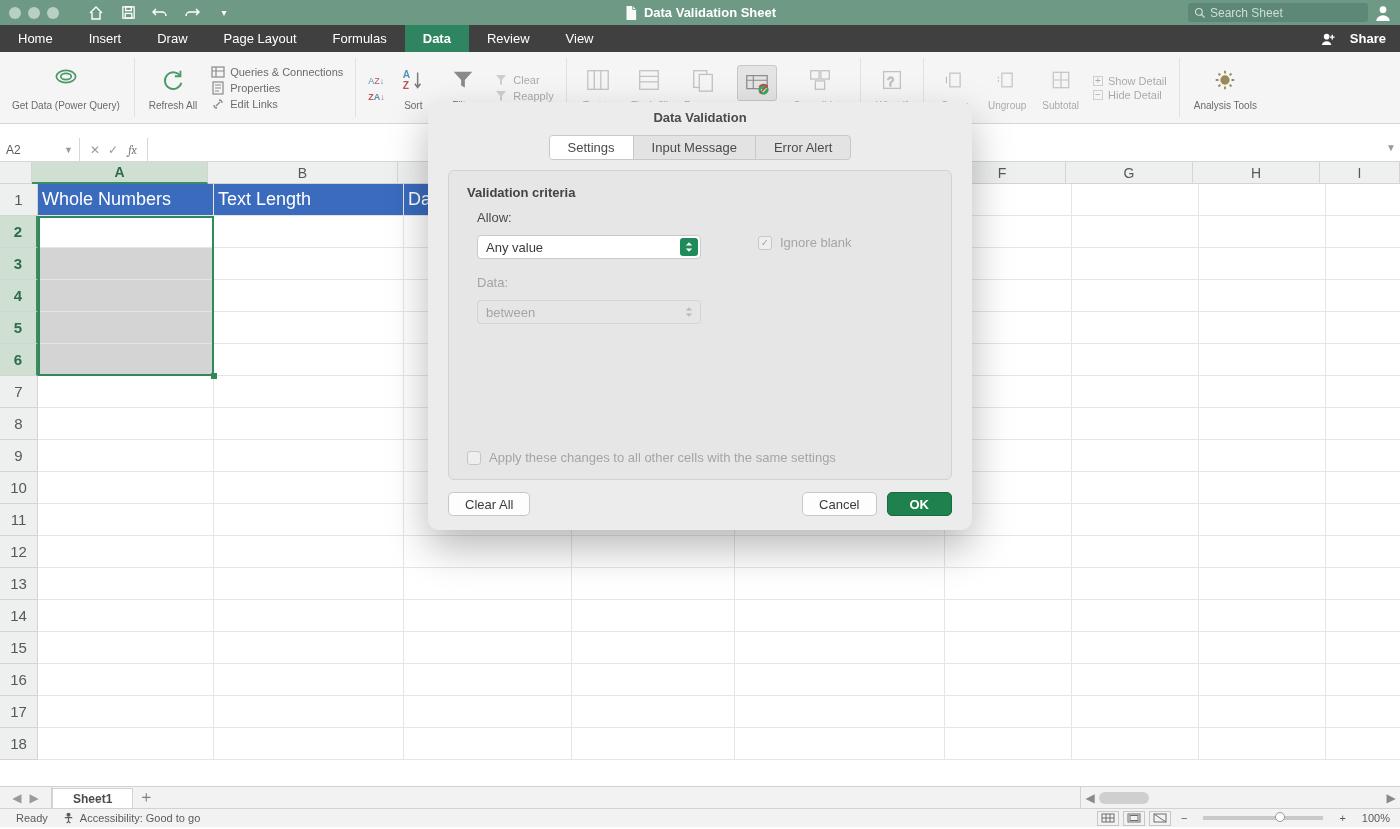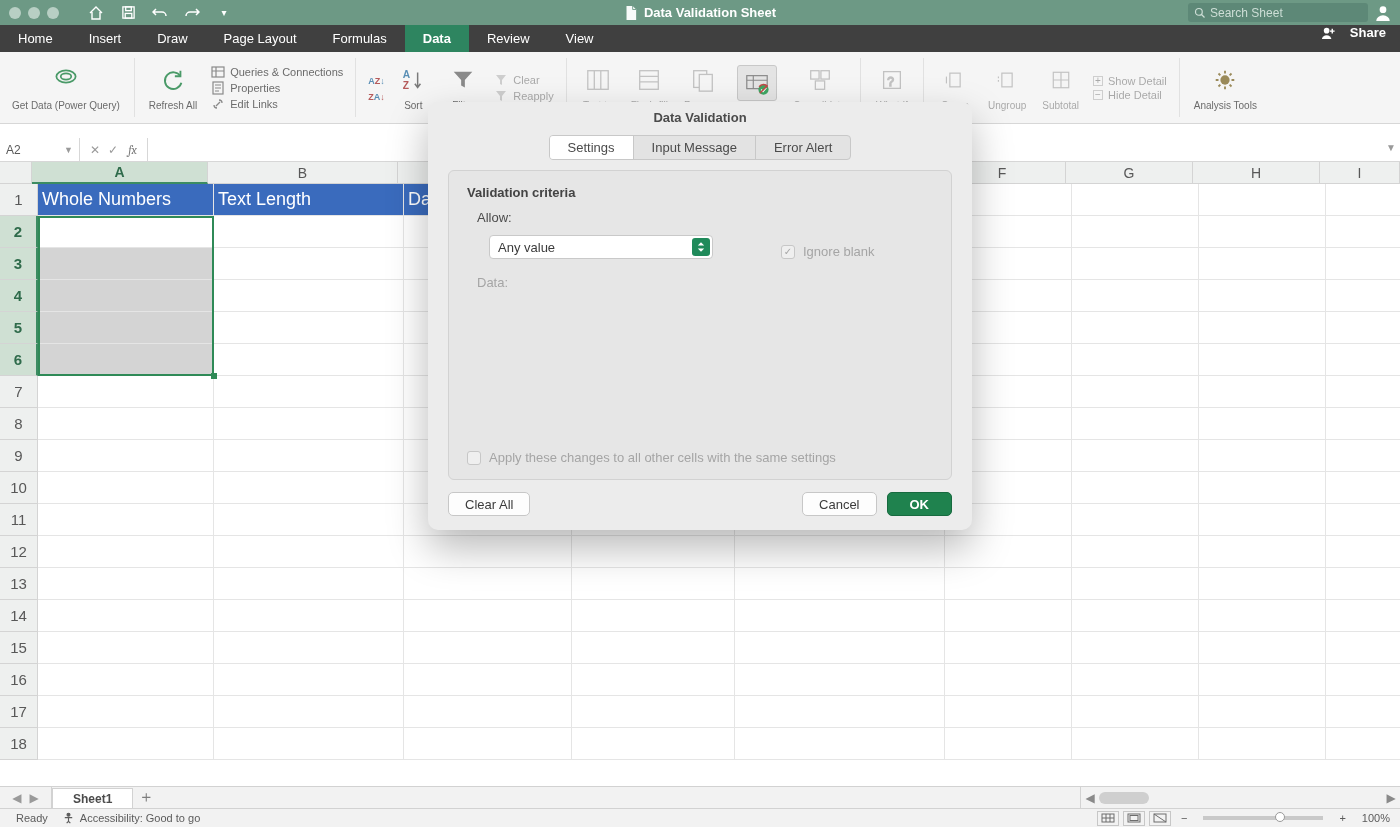--- a/index.html
+++ b/index.html
@@ -18,21 +18,21 @@
   .title-ico-row { display:flex; gap:14px; margin-left:28px; color:#fff; }
   .icon-btn { width:18px; height:18px; display:flex; align-items:center; justify-content:center; cursor:pointer; }
   .title-center { position:absolute; left:50%; transform:translateX(-50%); display:flex; align-items:center; gap:6px; font-size:13px; font-weight:600; color:#fff;}
   .doc-ico { width:14px; height:14px; }
   .search-box { margin-left:auto; margin-right:6px; background:#5d8877; height:19px; border-radius:3px; width:180px; display:flex; align-items:center; gap:4px; padding:0 6px; color:#cdded6; font-size:12px;}
   .user-ico { margin-right:8px; }
   
   .menubar { background:#404040; height:27px; display:flex; align-items:stretch; color:#fff; font-size:13px; }
   .menu-item { padding:0 18px; display:flex; align-items:center; cursor:pointer; }
   .menu-item.active { background:#2e8560; font-weight:600; }
-  .share-btn { margin-left:auto; padding:0 14px; display:flex; gap:14px; align-items:flex-start; font-weight:600; cursor:pointer;}
+  .share-btn { margin-left:auto; padding:0 14px; display:flex; gap:14px; align-items:center; font-weight:600; cursor:pointer;}
   
   .ribbon { height:72px; background:#f5f5f5; border-bottom:1px solid #d7d7d7; display:flex; align-items:stretch; font-size:11px; color:#6b6b6b; padding-left:4px; }
   .ribbon-sep { width:1px; background:#e1e1e1; margin:6px 6px; }
   .ribbon-grp { display:flex; flex-direction:column; align-items:center; justify-content:center; padding:2px 8px; }
   .ribbon-grp .icbox { width:34px; height:32px; display:flex; align-items:center; justify-content:center; margin-bottom:2px;}
   .ribbon-grp-label { font-size:10px; color:#6b6b6b; text-align:center; line-height:1.1; margin-top:2px; }
   .ribbon-stack { display:flex; flex-direction:column; justify-content:center; gap:2px; padding:4px 6px; }
   .ribbon-stack .row { display:flex; align-items:center; gap:5px; font-size:11px; color:#6b6b6b; }
   .mini-ico { width:14px; height:14px; display:inline-block; }
   .dv-highlight { background:#e4e4e4; border:1px solid #c8c8c8; border-radius:3px; padding:2px 2px 0 2px; margin-top:4px;}
@@ -78,21 +78,21 @@
   
   .dialog-back { position:absolute; left:428px; top:102px; width:544px; height:428px; background:#ececec; border-radius:10px; box-shadow:0 18px 40px rgba(0,0,0,0.28); z-index:50; display:flex; flex-direction:column; }
   .dlg-title { text-align:center; font-size:13px; font-weight:600; color:#4b4b4b; padding:8px 0 10px; }
   .dlg-tabs-wrap { display:flex; justify-content:center;  }
   .dlg-tabs { display:flex; border:1px solid #c8c8c8; border-radius:4px; overflow:hidden; background:#e3e3e3; }
   .dlg-tab { padding:4px 18px; font-size:13px; color:#4b4b4b; cursor:pointer; border-right:1px solid #c8c8c8; }
   .dlg-tab:last-child { border-right:none; }
   .dlg-tab.active { background:#fff; font-weight:500; }
   .dlg-pane { margin:10px 20px 0 20px; background:#e6e6e6; border:1px solid #d2d2d2; border-radius:6px; flex:1; padding:14px 18px 12px 18px; position:relative;}
   .dlg-pane h4 { margin:0 0 10px 0; font-size:13px; font-weight:700; color:#444; }
-  .form-row { display:flex; align-items:flex-end; gap:18px; margin:6px 12px; }
+  .form-row { display:flex; align-items:flex-start; gap:7px; margin:6px 0; }
   .form-col { display:flex; flex-direction:column; gap:4px; }
   .lbl { font-size:13px; color:#4b4b4b; }
   .lbl.dis { color:#a5a5a5; }
   .combo { position:relative; width:224px; height:24px; background:#fff; border:1px solid #c9c9c9; border-radius:4px; display:flex; align-items:center; padding:0 8px; font-size:13px; color:#3b3b3b;}
   .combo .cbtn { position:absolute; right:2px; top:2px; bottom:2px; width:18px; background:#1f8a5a; border-radius:3px; display:flex; align-items:center; justify-content:center; }
   .combo.dis { background:#e6e6e6; color:#a5a5a5; border-color:#d4d4d4; }
   .combo.dis .cbtn { background:transparent; }
   .chk { display:flex; align-items:center; gap:8px; font-size:13px; color:#a5a5a5; }
   .chk .box { width:14px; height:14px; border:1px solid #c7c7c7; border-radius:3px; background:#efefef; display:flex; align-items:center; justify-content:center; font-size:10px; color:#a5a5a5;}
   .dlg-footer { display:flex; align-items:center; padding:12px 20px 14px; gap:10px; }
@@ -220,21 +220,21 @@
           <svg viewBox="0 0 14 14" width="14" height="14" fill="none" stroke="#8a8a8a" stroke-width="1.3">
             <path d="M5 9l4-4M3 8a3 3 0 0 0 3 3M11 6a3 3 0 0 0-3-3"></path>
           </svg>
         </span>
         <span>Edit Links</span>
       </div>
   </div>
   <div class="ribbon-sep"></div>
   <div class="ribbon-stack" style="padding-top:10px;">
     <div class="row">
-        <span class="mini-ico" style="font-size:9px;color:#5a8fb5;font-weight:700;">A<span style="color:#b55a5a;">Z</span>↓</span>
+        <span class="mini-ico" style="font-size:9px;color:#5a8fb5;font-weight:400;">A<span style="color:#b55a5a;">Z</span>↓</span>
       </div>
     <div class="row">
         <span class="mini-ico" style="font-size:9px;color:#b55a5a;font-weight:700;">Z<span style="color:#5a8fb5;">A</span>↓</span>
       </div>
   </div>
   <div class="ribbon-grp">
     <div class="icbox">
         <svg viewBox="0 0 28 28" width="28" height="26">
           <text x="3" y="12" font-size="11" fill="#5a8fb5" font-weight="700">A</text>
           <text x="3" y="24" font-size="11" fill="#b55a5a" font-weight="700">Z</text>
@@ -709,20 +709,30 @@
                 <path d="M5 0 1 4h8ZM5 12 1 8h8Z"></path>
               </svg>
           </span>
         </div>
         <div class="chk" style="margin-left:50px;">
           <span class="box">✓</span>
           <span>Ignore blank</span>
         </div>
       </div>
       <span class="lbl dis" style="margin-top:6px;">Data:</span>
+      <div class="form-row">
+        <div class="combo dis">
+          <span>between</span>
+          <span class="cbtn">
+            <svg viewBox="0 0 10 12" width="8" height="10" fill="#b8b8b8">
+                <path d="M5 0 1 4h8ZM5 12 1 8h8Z"></path>
+              </svg>
+          </span>
+        </div>
+      </div>
     </div>
     <div class="chk" style="position:absolute; left:18px; bottom:14px;">
       <span class="box"></span>
       <span>Apply these changes to all other cells with the same settings</span>
     </div>
   </div>
   <div class="dlg-footer">
     <div class="btn">Clear All</div>
     <div class="spacer"></div>
     <div class="btn">Cancel</div>

